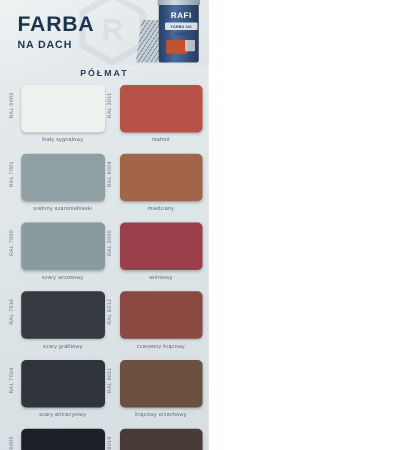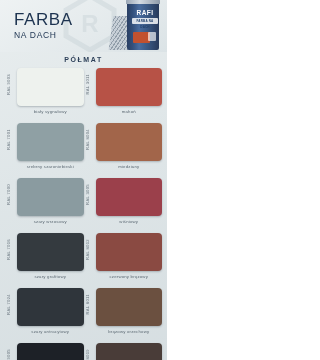--- a/index.html
+++ b/index.html
@@ -36,28 +36,28 @@
   }
   .brand-block {
     position: absolute;
     left: 14px;
     top: 11px;
     color: #1d2f4a;
     line-height: 1;
   }
   .brand-main {
     font-size: 17px;
-    font-weight: normal;
+    font-weight: bold;
     letter-spacing: 0.6px;
     color: #1d3350;
     display: block;
   }
   .brand-sub {
     font-size: 8.5px;
-    font-weight: normal;
+    font-weight: bold;
     letter-spacing: 0.7px;
     color: #1d3350;
     display: block;
     margin-top: 3px;
   }
 
   
   .can-wrap {
     position: absolute;
     right: 4px;

